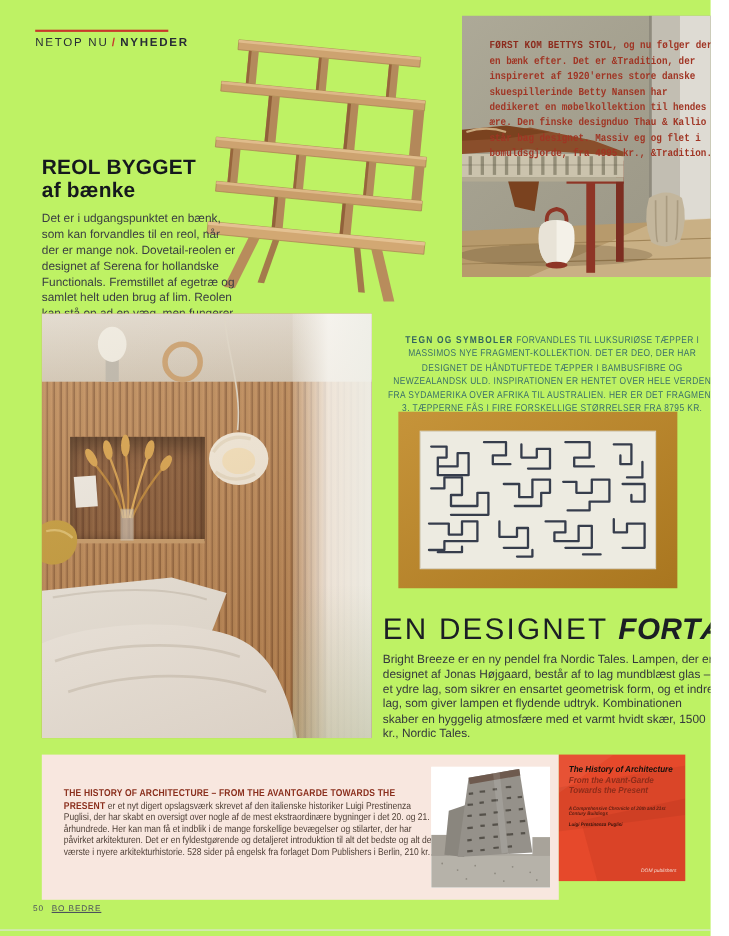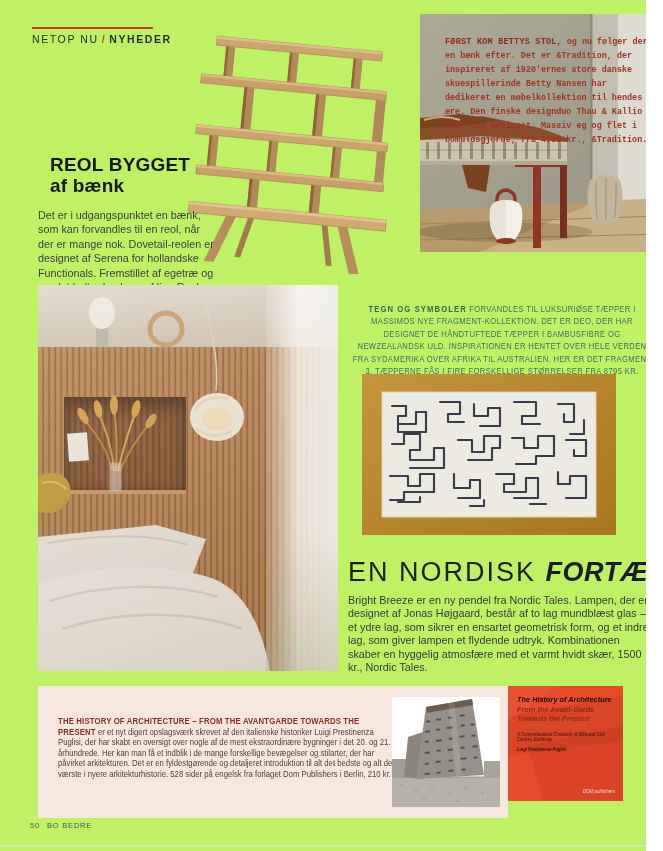--- a/index.html
+++ b/index.html
@@ -11,21 +11,21 @@
   .kicker-rule{left:32px;top:27px;width:121px;height:2px;background:#c8392b;}
   .kicker{left:32px;top:33px;font-size:10.5px;letter-spacing:1.6px;color:#272c35;white-space:nowrap;}
   .kicker .sep{color:#c8392b;font-weight:bold;padding:0 3px;}
   .kicker .cat{font-weight:bold;}
 
   
   .cond{transform:scaleX(0.86);transform-origin:left top;}
 
   
   .reol{left:38px;top:142px;width:176px;}
-  .reol h2{margin:12px;font-size:19px;line-height:21px;font-weight:700;color:#15181d;letter-spacing:0.2px;}
+  .reol h2{margin:0;font-size:19px;line-height:21px;font-weight:700;color:#15181d;letter-spacing:0.2px;}
   .reol p{margin:8px 0 0 0;font-size:10.8px;line-height:14.4px;color:#3a3d42;}
 
   
   .shelf-fig{left:168px;top:26px;width:252px;height:248px;}
 
   
   .bench-fig{left:420px;top:14px;width:243px;height:238px;overflow:hidden;font-family:Liberation Mono, monospace;}
   .betty-text{position:absolute;left:25px;top:11px;width:246px;font-size:9.8px;line-height:14px;
               color:#a03524;font-weight:bold;}
   .betty-text .lead{color:#8c2a1c;letter-spacing:0.3px;}
@@ -74,21 +74,21 @@
   .book-cover{left:508px;top:686px;width:115px;height:115px;background:#e6492b;overflow:hidden;font-style:italic;}
   .bc-text{position:absolute;left:9px;top:9px;width:105px;transform:scaleX(0.92);transform-origin:left top;}
   .bc-title{font-size:8px;line-height:9.5px;font-weight:bold;color:#14100d;margin:0;}
   .bc-subtitle{font-size:8px;line-height:9.5px;font-weight:bold;color:#8e2c1a;margin:0;}
   .bc-caption{font-size:4.5px;line-height:5.5px;color:#5a1e12;margin:8px 0 0 0;font-weight:bold;}
   .bc-author{font-size:4.5px;line-height:5.5px;color:#3a140c;margin:4px 0 0 0;font-weight:bold;}
   .bc-pub{position:absolute;right:8px;bottom:7px;font-size:4.5px;color:#f3d9cf;text-align:right;line-height:5px;}
 
   
   .footer{left:30px;top:821px;font-size:7.5px;letter-spacing:0.8px;color:#4c515c;}
-  .footer .mag{margin-left:7px;}
+  .footer .mag{margin-left:7px;text-decoration:underline;}
   .bottom-rule{left:0;top:845px;width:663px;height:1px;background:#e2e2e6;}
 </style>
 </head>
 <body>
 
 <div id="page">
 
   <div class="abs kicker-rule"></div>
   <div class="abs kicker">
     <span>NETOP NU</span><span class="sep">/</span><span class="cat">NYHEDER</span>
@@ -142,21 +142,21 @@
         <polygon points="38,178 48,178 30,225 20,225" fill="#b88c5c"></polygon>
         <polygon points="150,178 160,178 176,225 166,225" fill="#b88c5c"></polygon>
         <polygon points="60,178 66,178 56,218 50,218" fill="#a47a4c"></polygon>
         <polygon points="134,178 140,178 148,218 142,218" fill="#a47a4c"></polygon>
       </g>
     </svg>
   </div>
 
   <div class="abs reol">
     <h2><span>REOL BYGGET</span><br>
-      <span>af bænk</span></h2>
+      <span>af bænke</span></h2>
     <p>Det er i udgangspunktet en bænk, som kan forvandles til en reol, når der er mange nok. Dovetail-reolen er designet af Serena for hollandske Functionals. Fremstillet af egetræ og samlet helt uden brug af lim. Reolen kan stå op ad en væg, men fungerer også som rumdeler. 23.500 kr., houseofgrape.dk.</p>
   </div>
 
   <div class="abs bench-fig">
     <svg width="243" height="238" viewBox="0 0 243 238" aria-label="Bænk med flettet sæde og lanterne">
       <rect x="0" y="0" width="243" height="196" fill="#a6a291"></rect>
       <rect x="0" y="0" width="243" height="196" fill="url(#wallshade)"></rect>
       <defs>
         <linearGradient id="wallshade" x1="0" y1="0" x2="1" y2="1">
           <stop offset="0" stop-color="#b2ae9c" stop-opacity="0.6"></stop>
@@ -288,21 +288,21 @@
         <path d="M134,100 h18 v10 h-10 v8 h22 v-14 h12 v20 h-24"></path>
         <path d="M196,98 v12 h12 v-8 h16 v22 h-20"></path>
         <path d="M36,128 h22 v-5"></path>
         <path d="M108,132 h14 v-6"></path>
         <path d="M168,130 h16"></path>
       </g>
     </svg>
   </div>
 
   <div class="abs nordisk">
-    <h1><span class="plain">EN NORDISK </span><span class="ital">FORTÆLLING</span></h1>
+    <h1><span class="plain">EN DESIGNET </span><span class="ital">FORTÆLLING</span></h1>
     <p>Bright Breeze er en ny pendel fra Nordic Tales. Lampen, der er designet af Jonas Højgaard, består af to lag mundblæst glas – et ydre lag, som sikrer en ensartet geometrisk form, og et indre lag, som giver lampen et flydende udtryk. Kombinationen skaber en hyggelig atmosfære med et varmt hvidt skær, 1500 kr., Nordic Tales.</p>
   </div>
 
   <div class="abs book-box">
     <p class="book-text cond"><span class="lead">THE HISTORY OF ARCHITECTURE – FROM THE AVANTGARDE TOWARDS THE PRESENT</span><span> er et nyt digert opslagsværk skrevet af den italienske historiker Luigi Prestinenza Puglisi, der har skabt en oversigt over nogle af de mest ekstraordinære bygninger i det 20. og 21. århundrede. Her kan man få et indblik i de mange forskellige bevægelser og stilarter, der har påvirket arkitekturen. Det er en fyldestgørende og detaljeret introduktion til alt det bedste og alt det værste i nyere arkitekturhistorie. 528 sider på engelsk fra forlaget Dom Publishers i Berlin, 210 kr.</span></p>
   </div>
 
   <div class="abs building-fig">
     <svg width="108" height="110" viewBox="0 0 108 110" aria-label="Ekstraordinær betonbygning">
       <rect x="0" y="0" width="108" height="110" fill="#ffffff"></rect>

